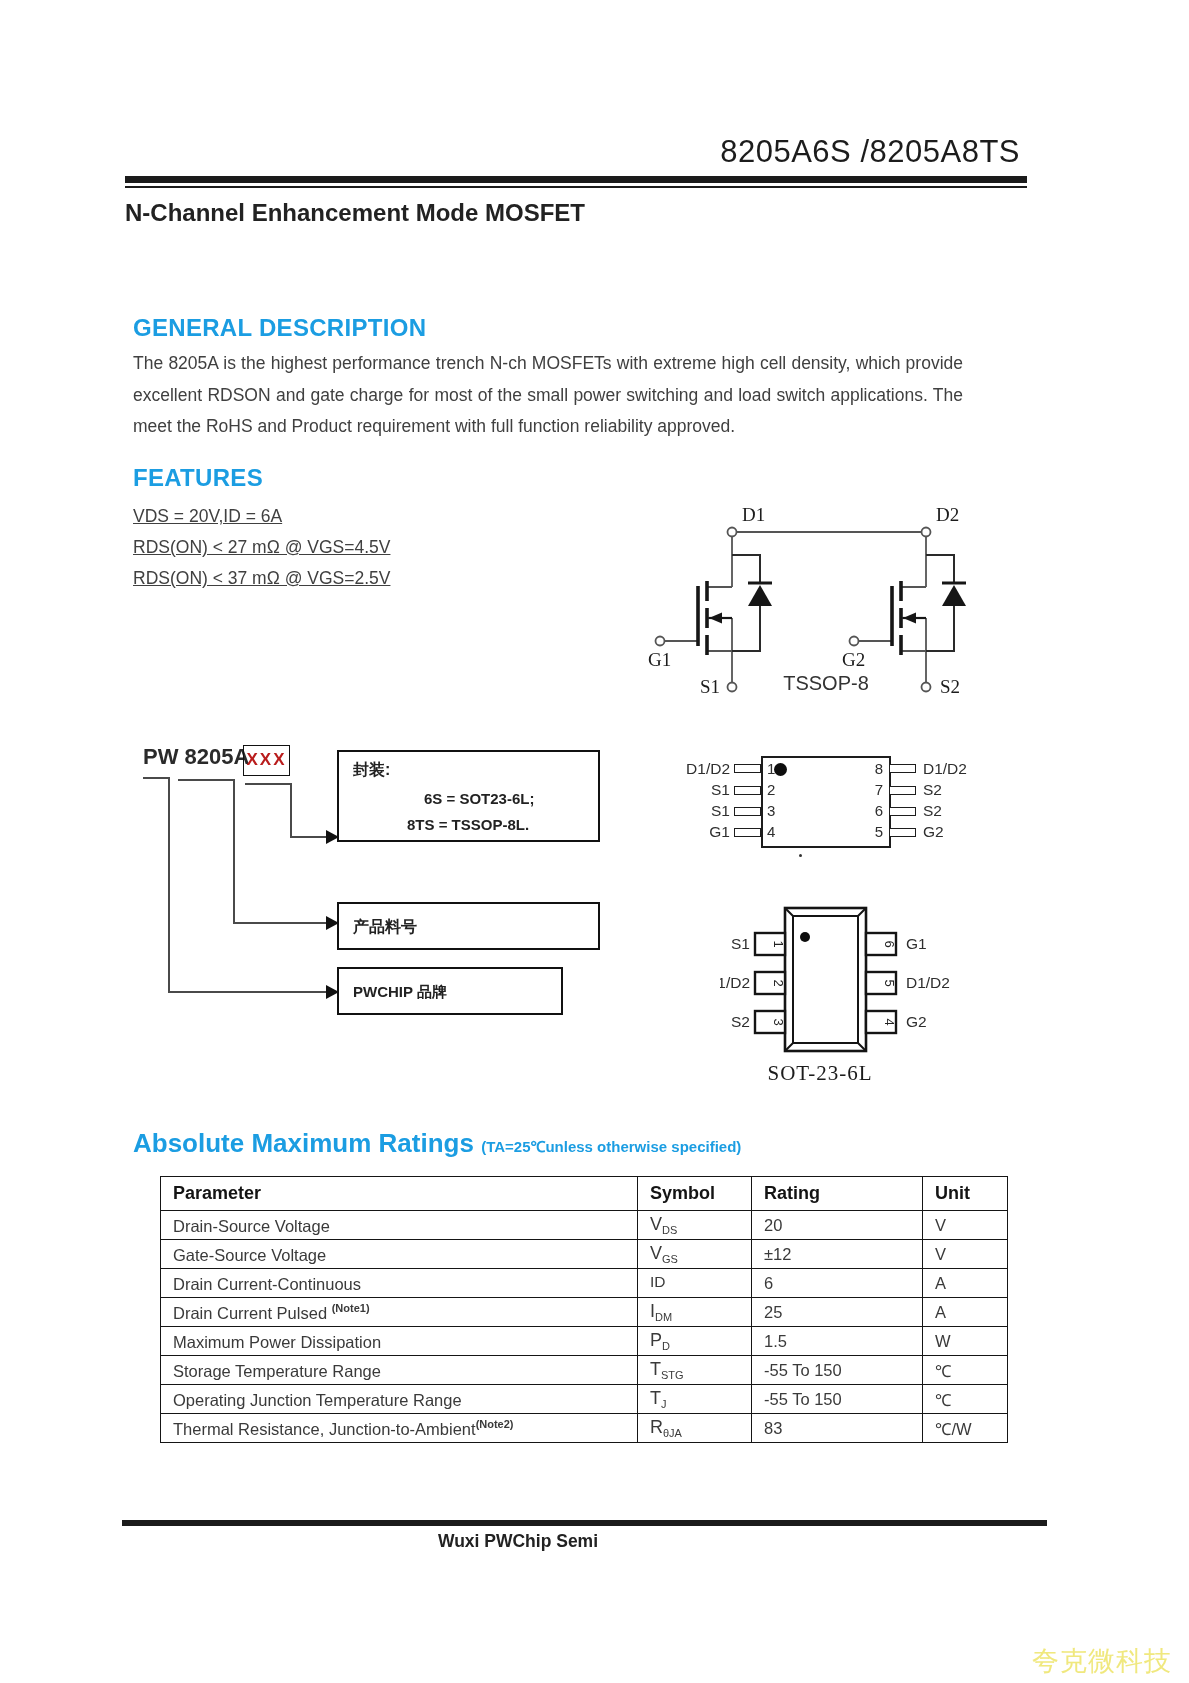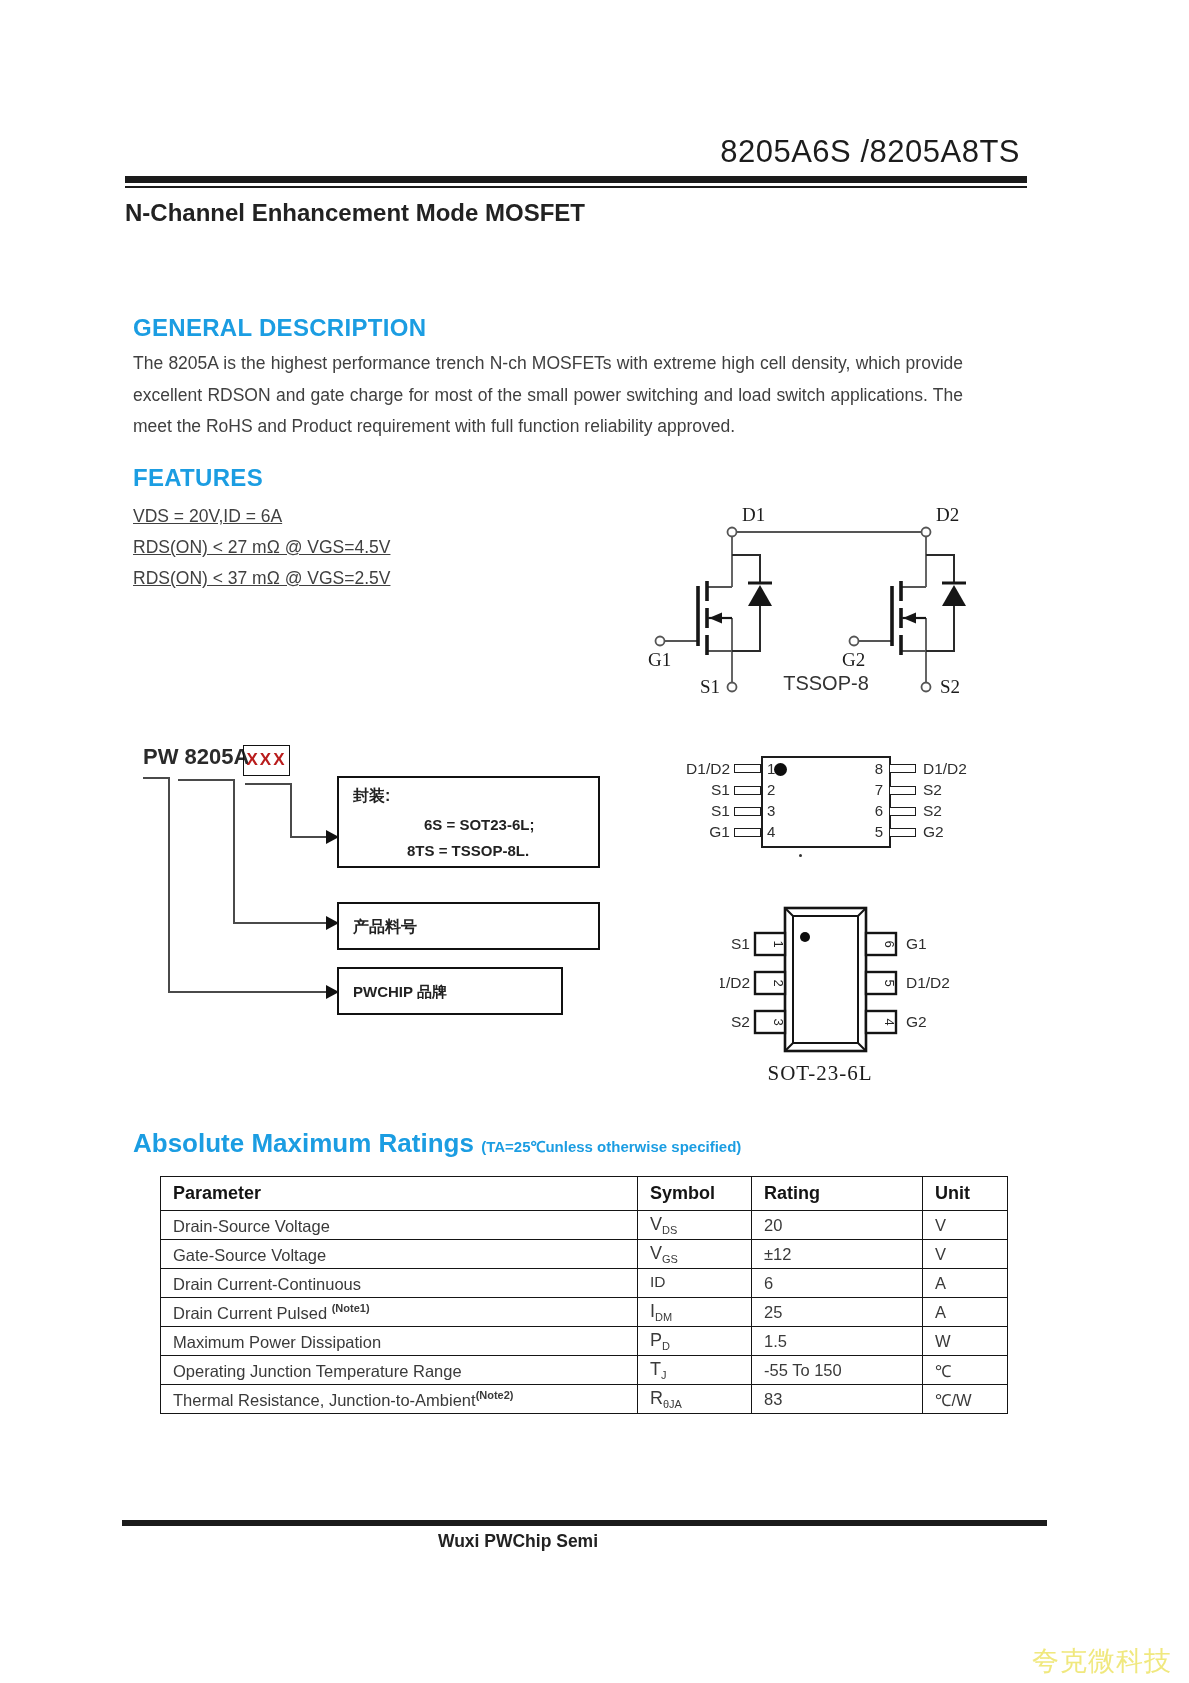--- a/index.html
+++ b/index.html
@@ -130,21 +130,21 @@
   <div class="abs ln" style="left:178px;top:779px;width:57px;height:2px"></div>
   <div class="abs ln" style="left:233px;top:779px;width:2px;height:145px"></div>
   <div class="abs ln" style="left:233px;top:922px;width:93px;height:2px"></div>
   <div class="abs arr" style="left:326px;top:916px"></div>
 
   <div class="abs ln" style="left:245px;top:783px;width:47px;height:2px"></div>
   <div class="abs ln" style="left:290px;top:783px;width:2px;height:55px"></div>
   <div class="abs ln" style="left:290px;top:836px;width:36px;height:2px"></div>
   <div class="abs arr" style="left:326px;top:830px"></div>
 
-  <div class="abs dec-box" style="left:337px;top:776px;width:263px;height:92px">
+  <div class="abs dec-box" style="left:337px;top:750px;width:263px;height:92px">
     <div class="t" style="left:14px;top:8px;font-size:16px">封装:</div>
     <div class="t" style="left:85px;top:38px;font-size:15px">6S = SOT23-6L;</div>
     <div class="t" style="left:68px;top:64px;font-size:15px">8TS = TSSOP-8L.</div>
   </div>
   <div class="abs dec-box" style="left:337px;top:902px;width:263px;height:48px">
     <div class="t" style="left:14px;top:13px;font-size:16px">产品料号</div>
   </div>
   <div class="abs dec-box" style="left:337px;top:967px;width:226px;height:48px">
     <div class="t" style="left:14px;top:14px;font-size:15px">PWCHIP 品牌</div>
   </div>
@@ -250,20 +250,26 @@
       <td>25</td>
       <td>A</td>
     </tr>
     <tr>
       <td><span>Maximum Power Dissipation</span><sup class="note"></sup></td>
       <td><span class="sym">P</span><sub>D</sub></td>
       <td>1.5</td>
       <td>W</td>
     </tr>
     <tr>
+      <td><span>Storage Temperature Range</span><sup class="note"></sup></td>
+      <td><span class="sym">T</span><sub>STG</sub></td>
+      <td>-55 To 150</td>
+      <td>℃</td>
+    </tr>
+    <tr>
       <td><span>Operating Junction Temperature Range</span><sup class="note"></sup></td>
       <td><span class="sym">T</span><sub>J</sub></td>
       <td>-55 To 150</td>
       <td>℃</td>
     </tr>
     <tr>
       <td><span>Thermal Resistance, Junction-to-Ambient</span><sup class="note">(Note2)</sup></td>
       <td><span class="sym">R</span><sub>θJA</sub></td>
       <td>83</td>
       <td>℃/W</td>

